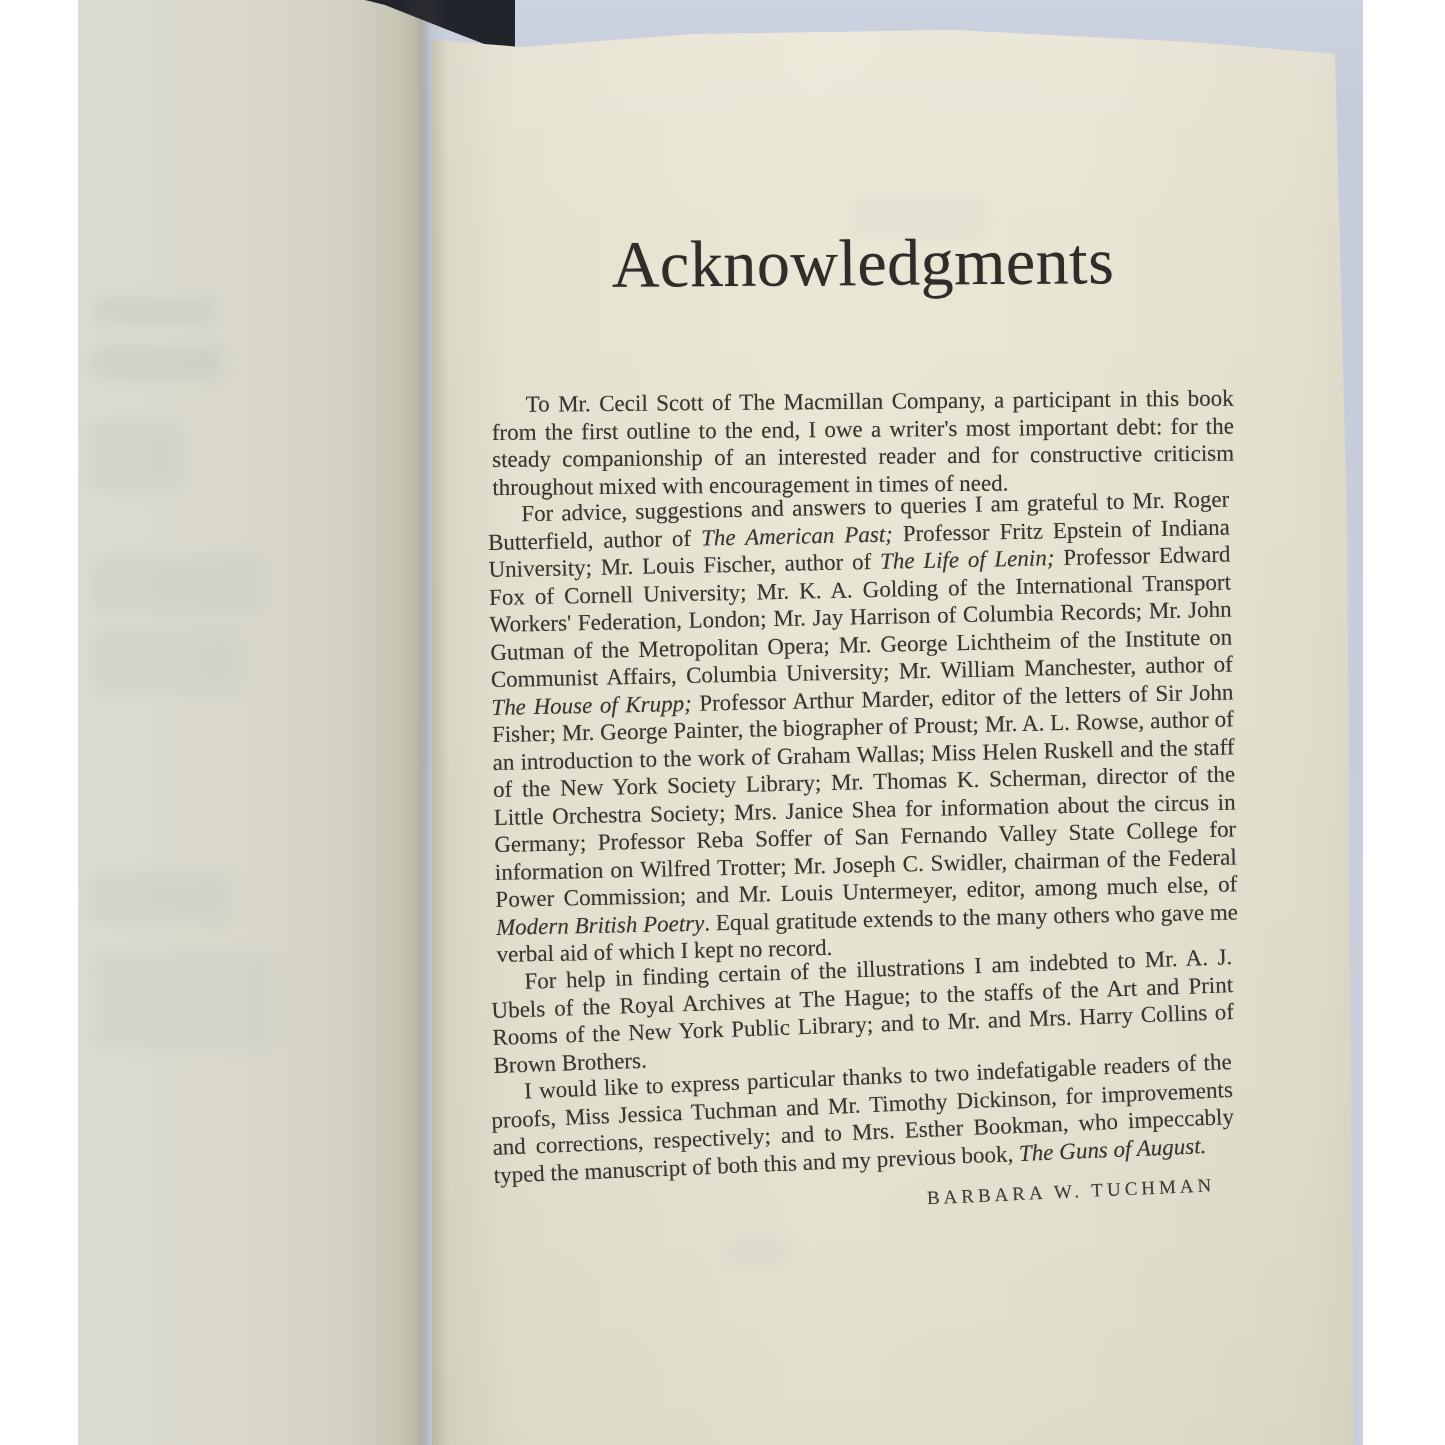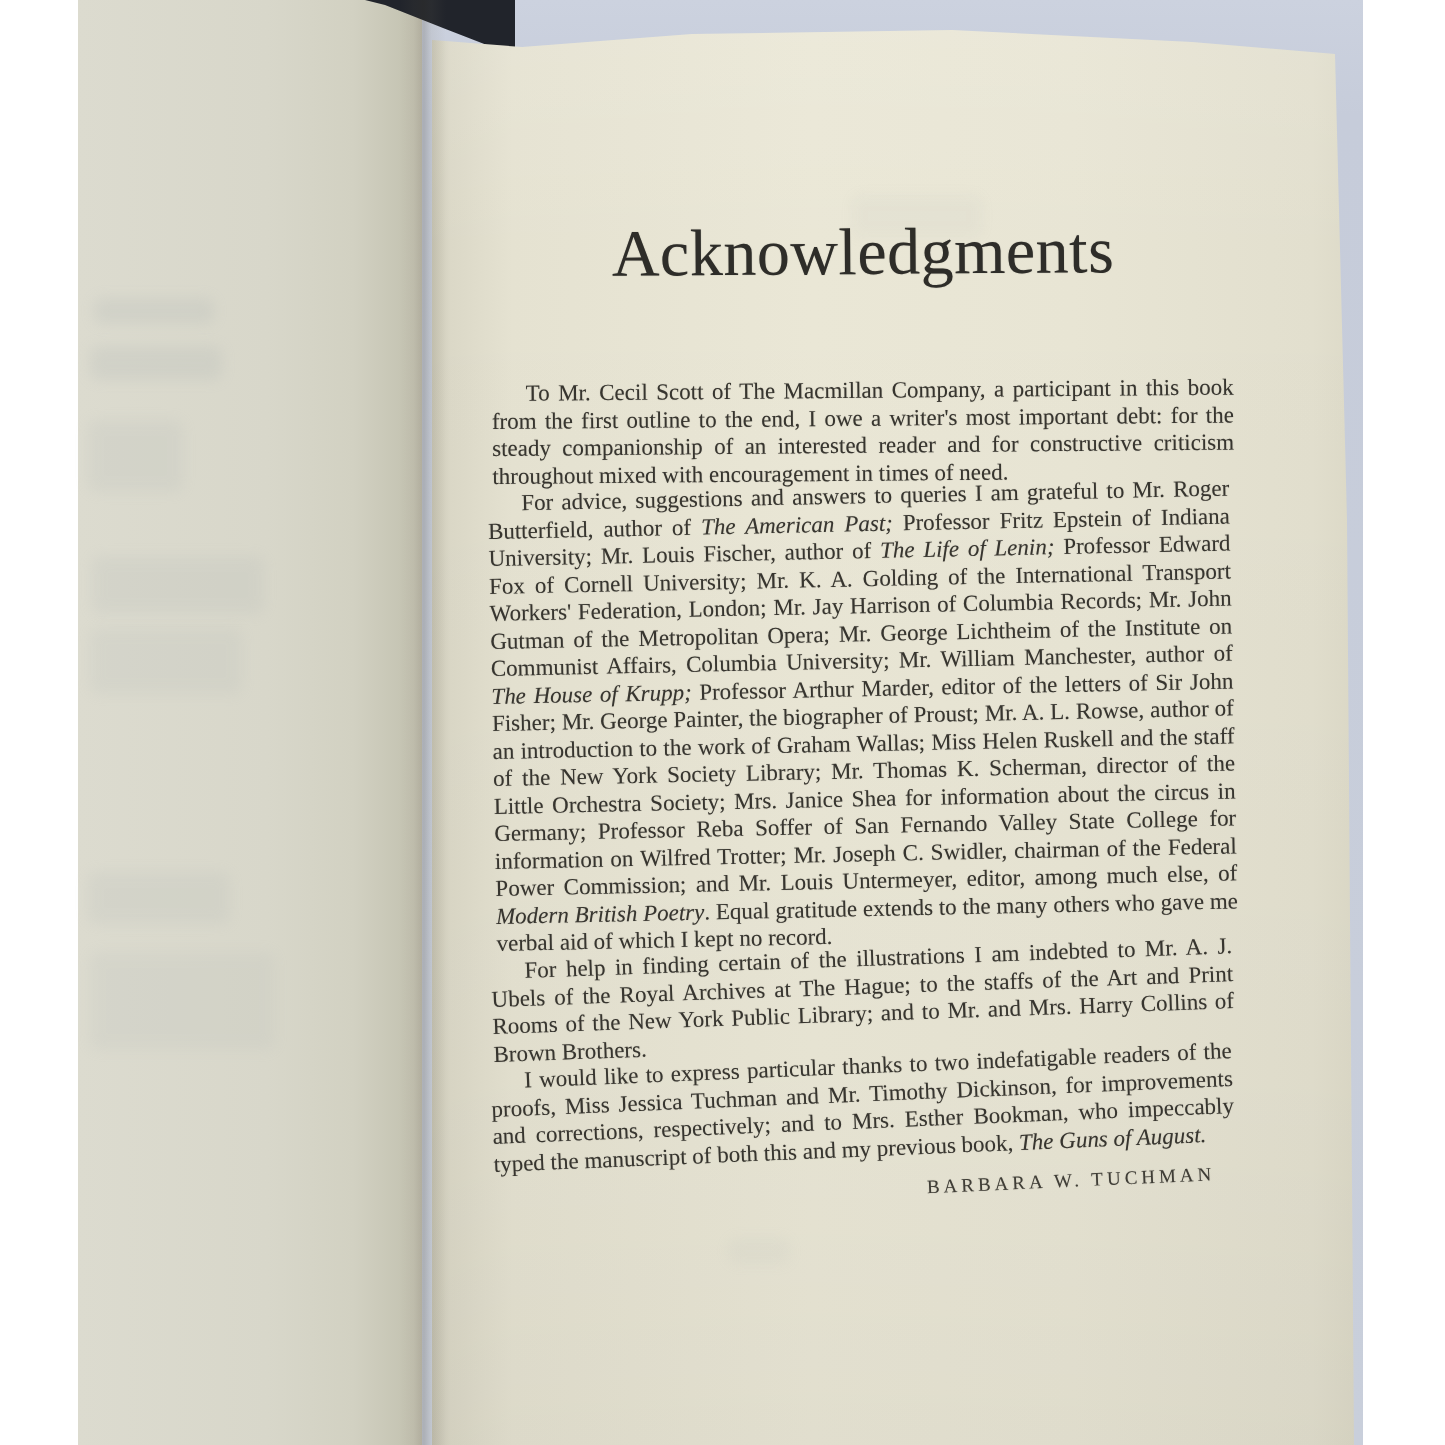--- a/index.html
+++ b/index.html
@@ -25,21 +25,21 @@
     clip-path:polygon(72px 0px,222px 0px,222px 56px,150px 28px,92px 5px);
   }
   
   .right-page{
     position:absolute;left:354px;top:0;width:926px;height:1445px;
     background:
       linear-gradient(to bottom,rgba(255,255,255,0.10) 0%,rgba(255,255,255,0) 18%,rgba(0,0,0,0.02) 75%,rgba(0,0,0,0.04) 100%),
       linear-gradient(to right,#c9c6b5 0px,#dbd8c7 18px,#e5e2d1 80px,#eae7d6 380px,#e8e5d4 640px,#e2dfce 880px,#dcd9c7 926px);
     clip-path:polygon(0px 40px,90px 47px,260px 34px,520px 30px,760px 42px,903px 54px,915px 520px,922px 1445px,0px 1445px);
   }
-  .content{position:absolute;left:60px;top:0;width:742px;}
+  .content{position:absolute;left:60px;top:11px;width:742px;}
   h1.title{
     margin:215px 0 0 0;text-align:center;font-weight:400;
     font-size:66px;line-height:73px;color:#2e2d29;
     letter-spacing:0.5px;
     transform:rotate(-0.4deg);transform-origin:50% 50%;
     text-shadow:0 0 1px rgba(46,45,41,0.4);
   }
   .body{margin-top:92px;color:#37352f;}
   .body p{
     margin:0;font-size:23px;line-height:27.5px;text-align:justify;

